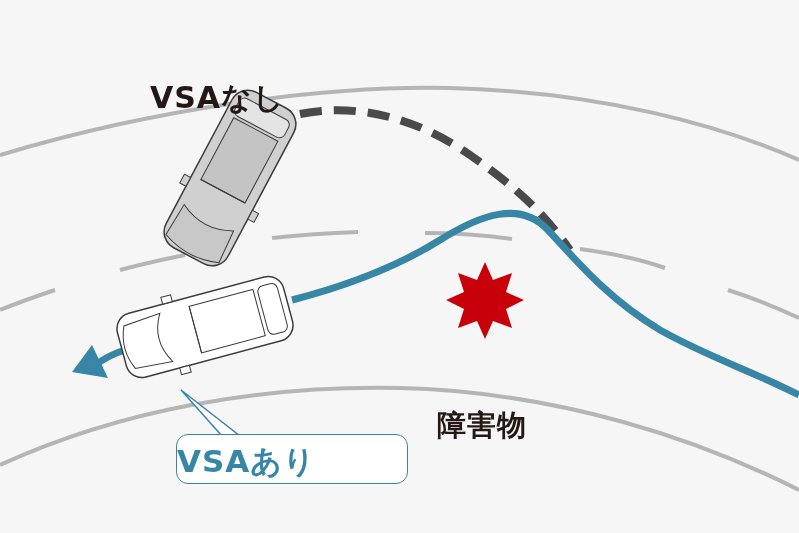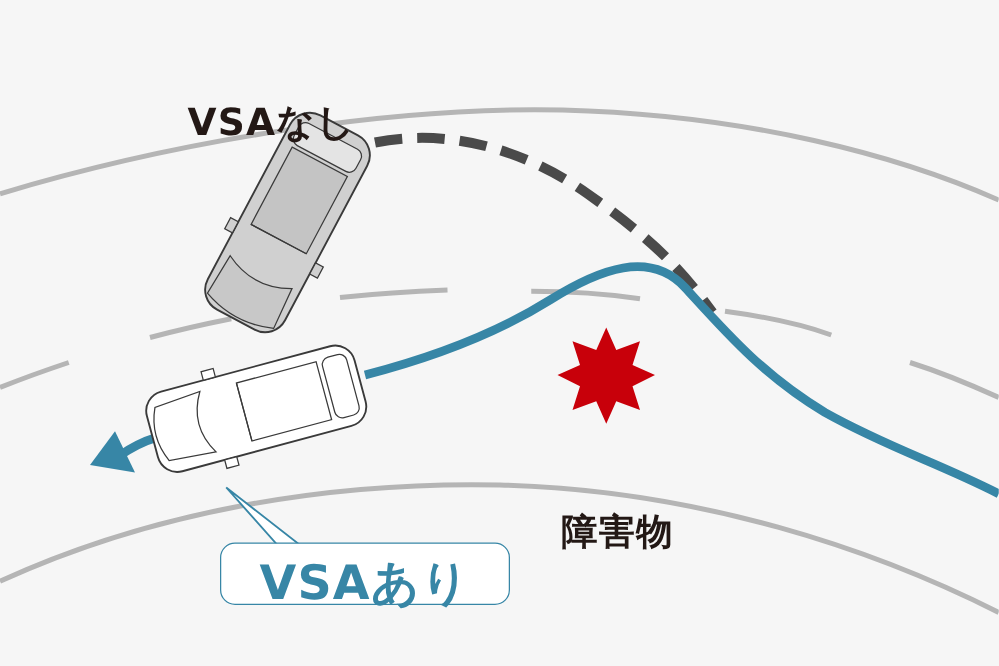--- a/index.html
+++ b/index.html
@@ -1,22 +1,22 @@
 <!DOCTYPE html>
 <html><head>
   <meta charset="utf-8">
   <style>
     html, body { margin: 0; padding: 0; }
     body { width: 799px; height: 533px; background: #f6f6f6; overflow: hidden; position: relative; font-family: "DejaVu Sans", sans-serif; }
     #stage { position: absolute; left: 0; top: 0; width: 799px; height: 533px; }
     .label { position: absolute; font-weight: bold; white-space: nowrap; margin-top: 48px; }
     #title-no-vsa { left: 150px; top: 30px; font-size: 30px; color: #231815; letter-spacing: 1px; }
-    #obstacle-label { left: 449px; top: 358px; font-size: 29px; color: #231815; letter-spacing: 1px; }
+    #obstacle-label { left: 437px; top: 358px; font-size: 29px; color: #231815; letter-spacing: 1px; }
     #vsa-callout { position: absolute; left: 176px; top: 434px; width: 232px; height: 50px; border: 1.5px solid #3786a6; border-radius: 12px; background: #ffffff; box-sizing: border-box; }
-    #vsa-callout-text { position: absolute; left: 0; right: 0; top: 6px; text-align: center; font-size: 38px; font-weight: bold; color: #3786a6; letter-spacing: 1px; }
+    #vsa-callout-text { position: absolute; left: 0; right: 0; top: 6px; text-align: left; font-size: 31px; font-weight: bold; color: #3786a6; letter-spacing: 1px; }
   </style>
 </head>
 <body>
 
 <svg id="stage" width="799" height="533" viewBox="0 0 799 533" xmlns="http://www.w3.org/2000/svg">
 
   <path d="M0,155 C150,110 320,85 450,88 C600,92 720,125 799,160" fill="none" stroke="#b5b5b5" stroke-width="4"></path>
 
   <path d="M0,465 C120,410 260,385 400,388 C560,392 700,440 799,490" fill="none" stroke="#b5b5b5" stroke-width="4"></path>
 

